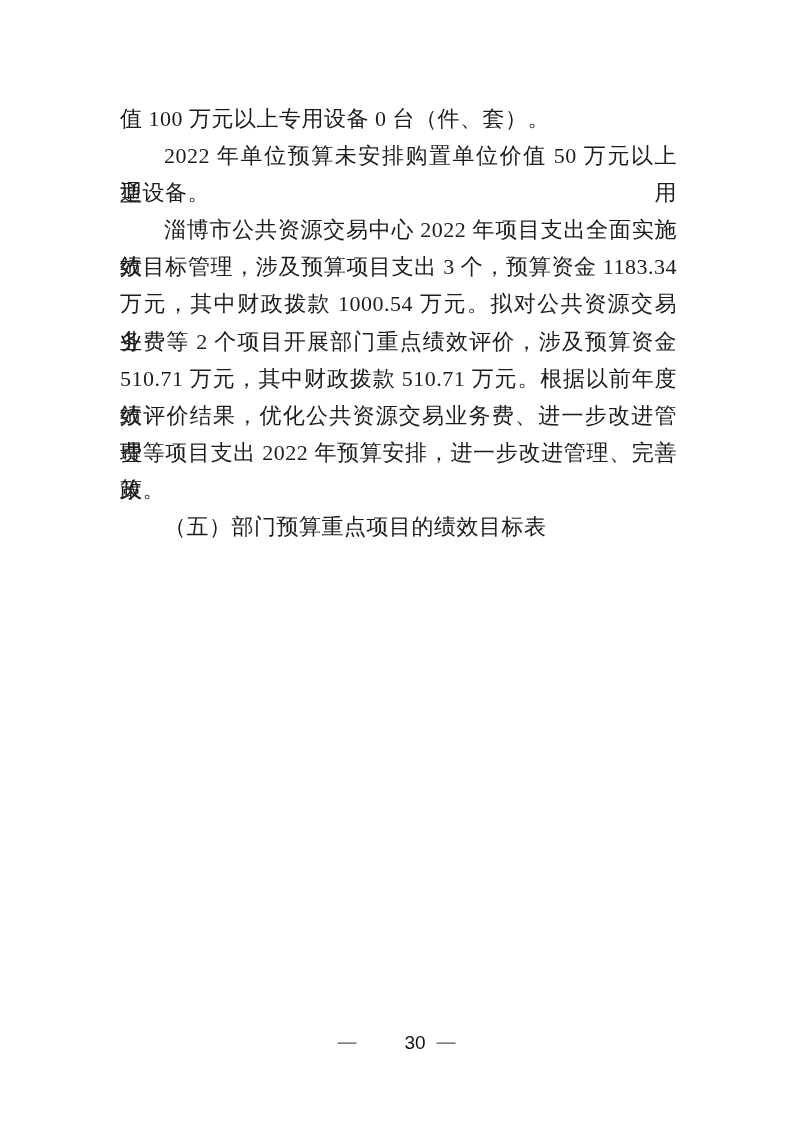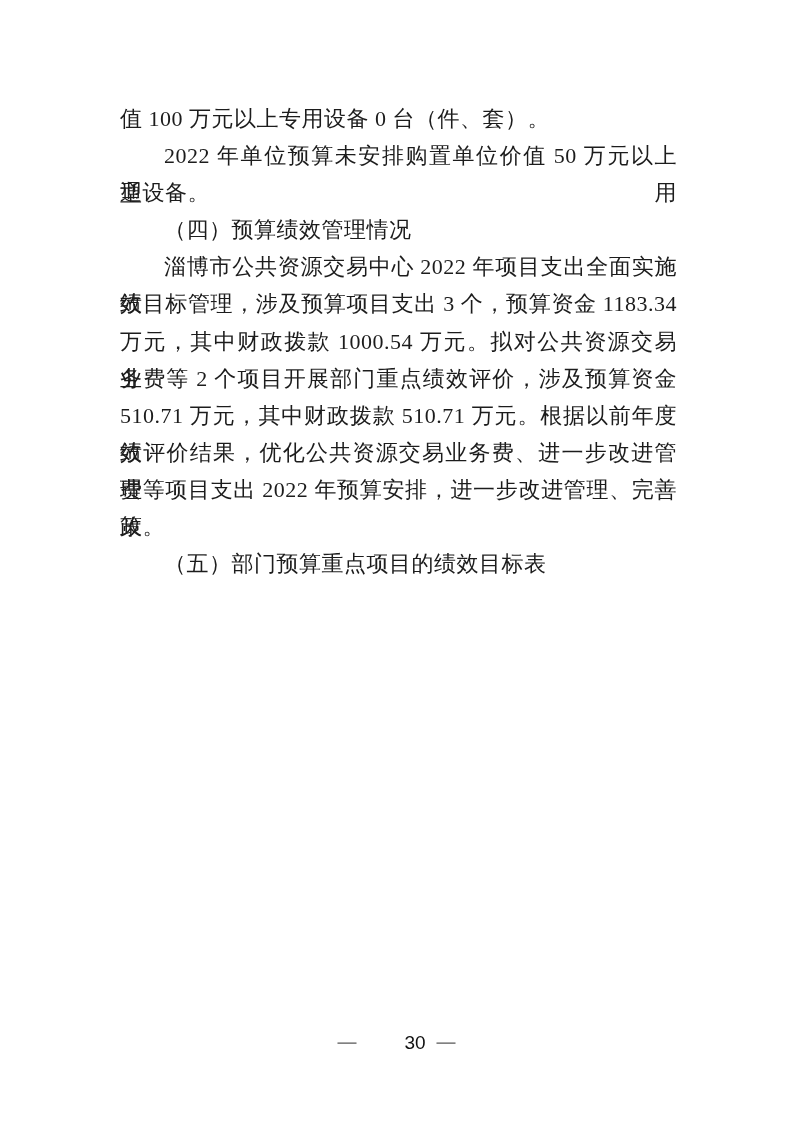--- a/index.html
+++ b/index.html
@@ -58,21 +58,20 @@
 </style>
 </head>
 <body>
 
 <div class="page">
 
   <div class="text-block">
     <div class="line">值 100 万元以上专用设备 0 台（件、套）。</div>
     <div class="line indent fill">2022 年单位预算未安排购置单位价值 50 万元以上通用</div>
     <div class="line">型设备。</div>
-    <div class="line indent">（四）预算绩效管理情况</div>
     <div class="line indent fill">淄博市公共资源交易中心 2022 年项目支出全面实施绩</div>
     <div class="line fill">效目标管理，涉及预算项目支出 3 个，预算资金 1183.34</div>
     <div class="line fill">万元，其中财政拨款 1000.54 万元。拟对公共资源交易业</div>
     <div class="line fill">务费等 2 个项目开展部门重点绩效评价，涉及预算资金</div>
     <div class="line fill">510.71 万元，其中财政拨款 510.71 万元。根据以前年度绩</div>
     <div class="line fill">效评价结果，优化公共资源交易业务费、进一步改进管理</div>
     <div class="line fill">费等项目支出 2022 年预算安排，进一步改进管理、完善政</div>
     <div class="line">策。</div>
     <div class="line indent">（五）部门预算重点项目的绩效目标表</div>
   </div>

